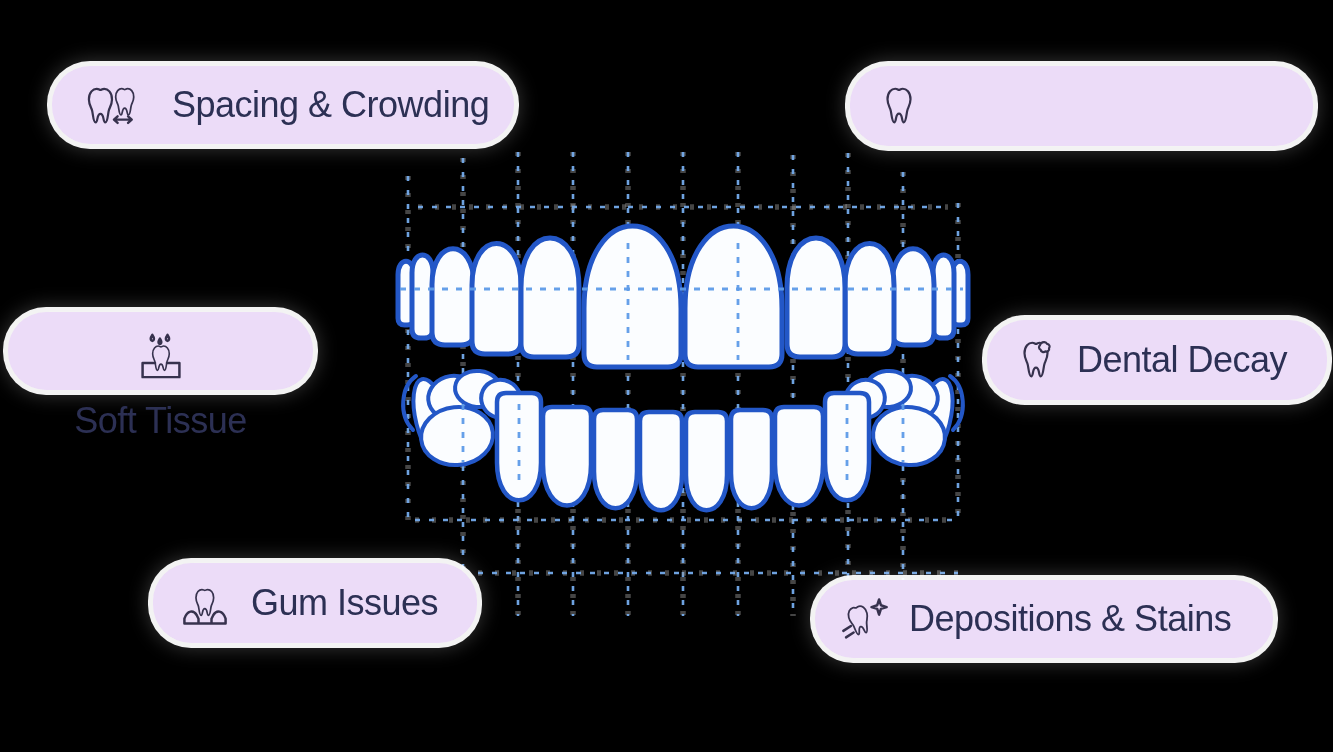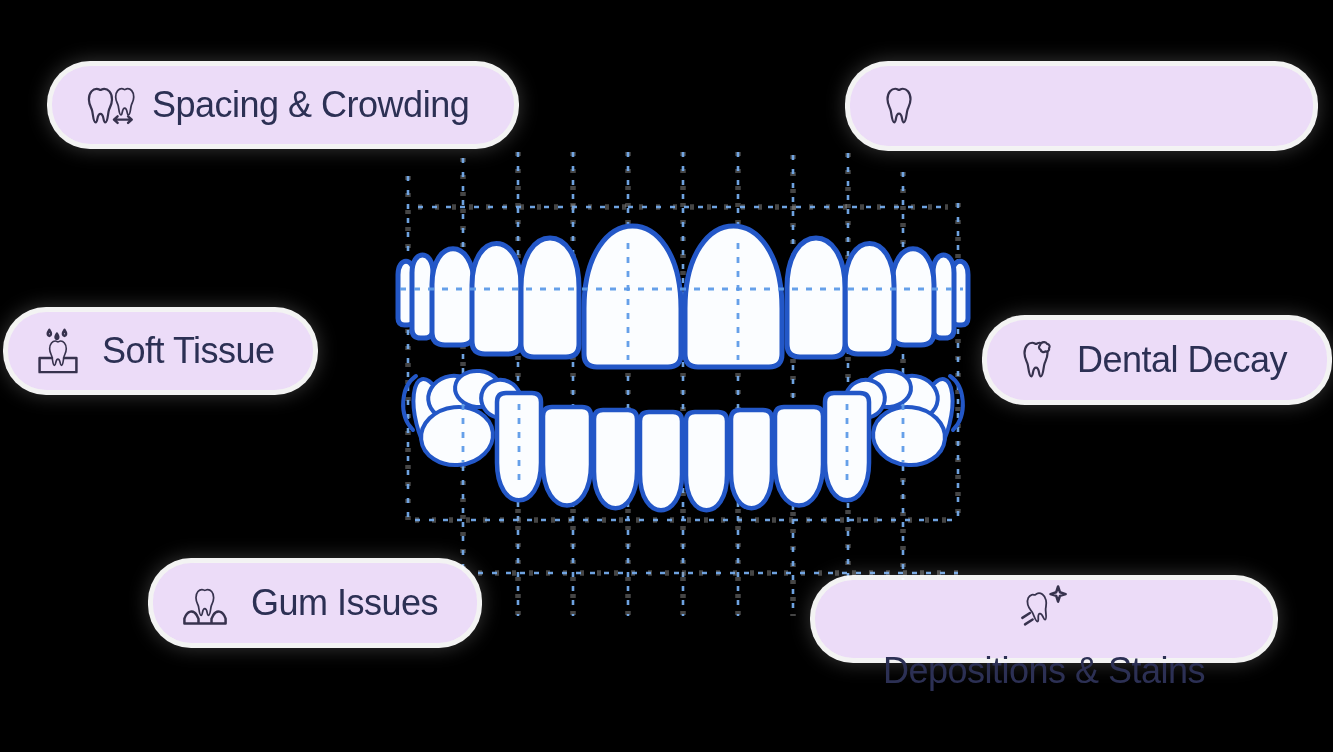--- a/index.html
+++ b/index.html
@@ -16,27 +16,27 @@
     box-shadow:0 0 0 5px rgba(255,255,255,.95), 0 0 20px 5px rgba(255,255,255,.22);
   }
   .pill-text{
     color:var(--pill-text,#2c3054);
     font-size:36px;font-weight:500;letter-spacing:-0.5px;white-space:nowrap;
   }
   .icon{display:flex;align-items:center;color:var(--icon-stroke,#37324e);flex:none;}
   .icon svg{display:block;}
   .icon svg *{stroke:currentColor;fill:none;stroke-width:2.3;stroke-linecap:round;stroke-linejoin:round;}
   .icon svg .blob-fill{fill:var(--pill-background,#ecdcf8);}
-  .gap18{gap:18px}.gap20{}
+  .gap18{gap:18px}.gap20{gap:20px}
   #pill-spacing     {left:52px;  top:66px;  width:462px; height:78px;}
   #pill-noncarious  {left:850px; top:66px;  width:463px; height:80px;}
-  #pill-soft        {left:8px;   top:312px; width:305px; height:78px; padding:12px 24px;}
+  #pill-soft        {left:8px;   top:312px; width:305px; height:78px; padding:18px 24px;flex-direction:column;}
   #pill-decay       {left:987px; top:320px; width:340px; height:80px;}
   #pill-gum         {left:153px; top:563px; width:324px; height:80px;gap:20px;}
-  #pill-depositions {left:815px; top:580px; width:458px; height:78px; padding:0 24px;flex-direction:column;}
+  #pill-depositions {left:815px; top:580px; width:458px; height:78px; padding:0 24px;}
 </style>
 </head>
 <body>
 
 <div class="stage">
 
   <svg id="teeth-svg" class="illustration" viewBox="0 0 1333 752">
       <line x1="408" y1="176" x2="408" y2="520" stroke="#9a9a9a" stroke-width="5.5" stroke-dasharray="4 13" opacity="0.45"></line>
       <line x1="408" y1="176" x2="408" y2="520" stroke="#74abec" stroke-width="2.6" stroke-dasharray="5 9" opacity="0.95"></line>
       <line x1="463" y1="158" x2="463" y2="616" stroke="#9a9a9a" stroke-width="5.5" stroke-dasharray="4 13" opacity="0.45"></line>

